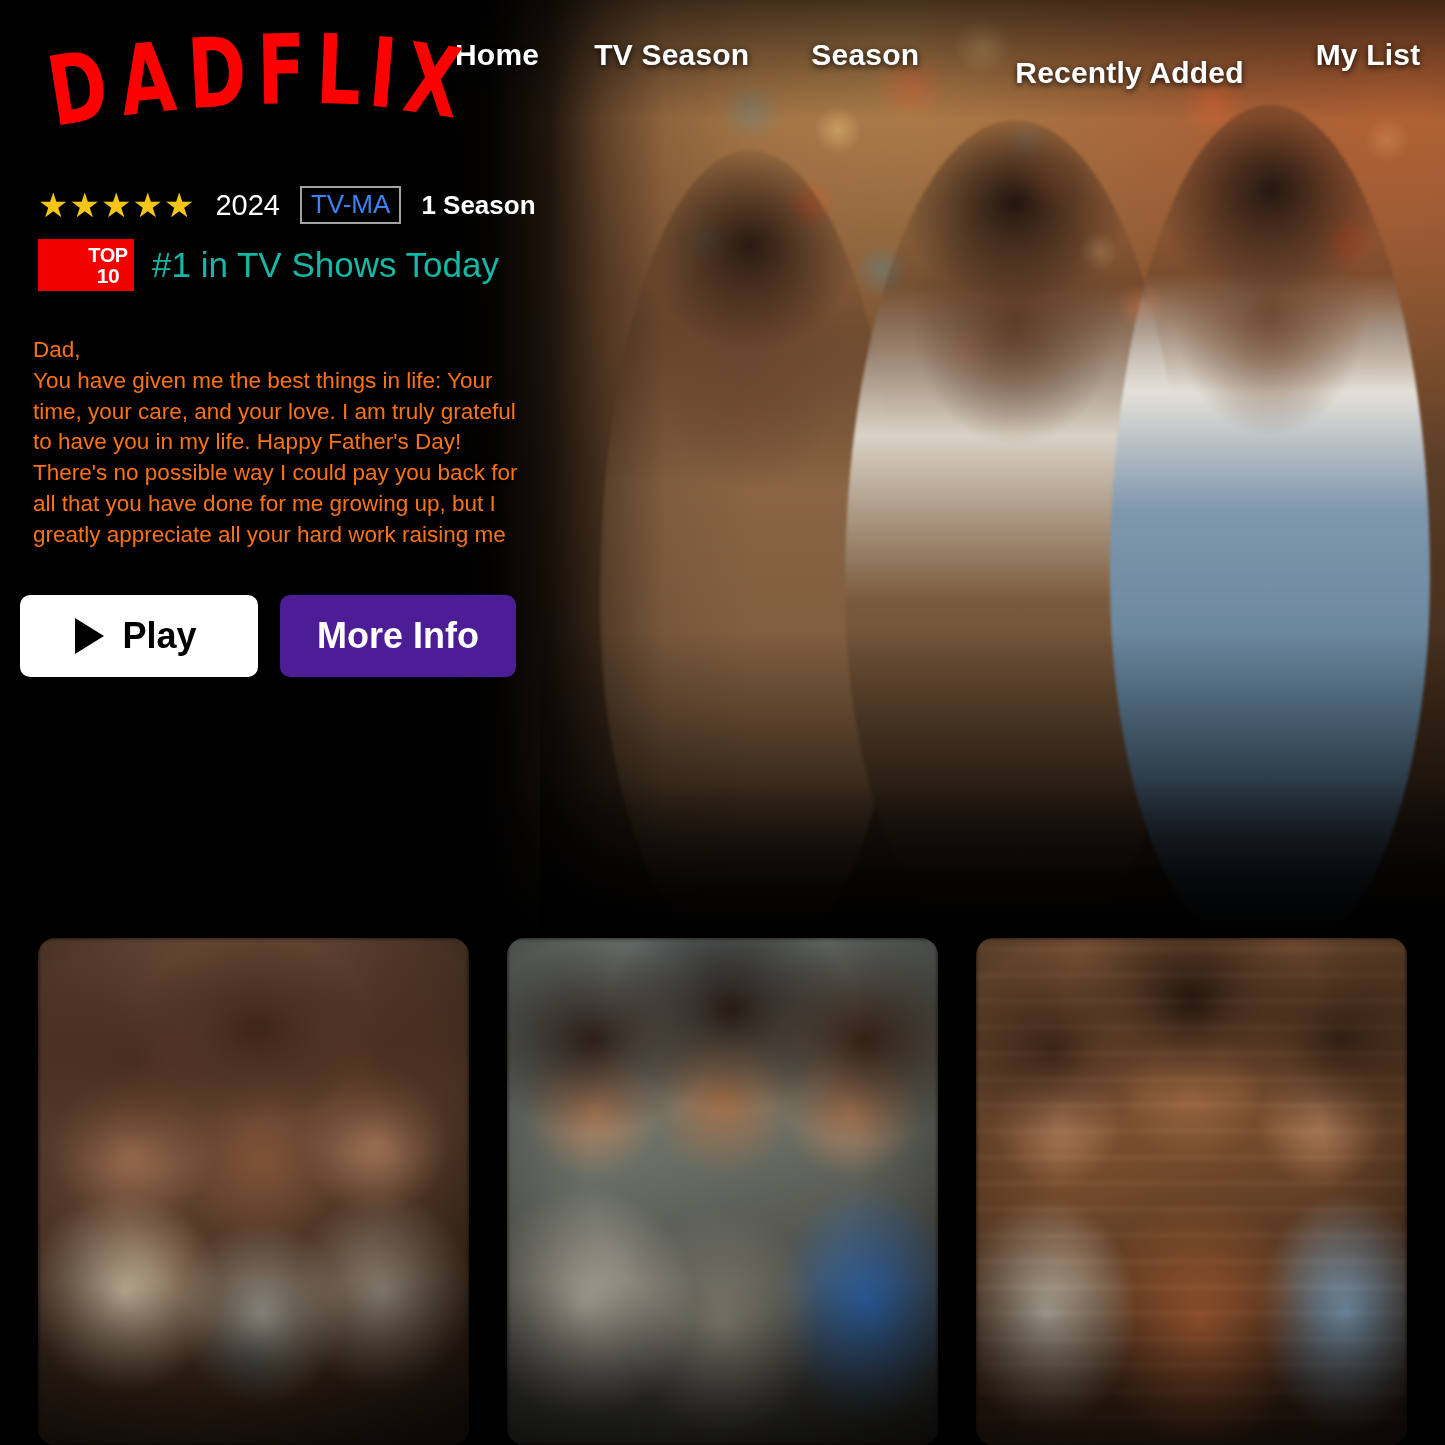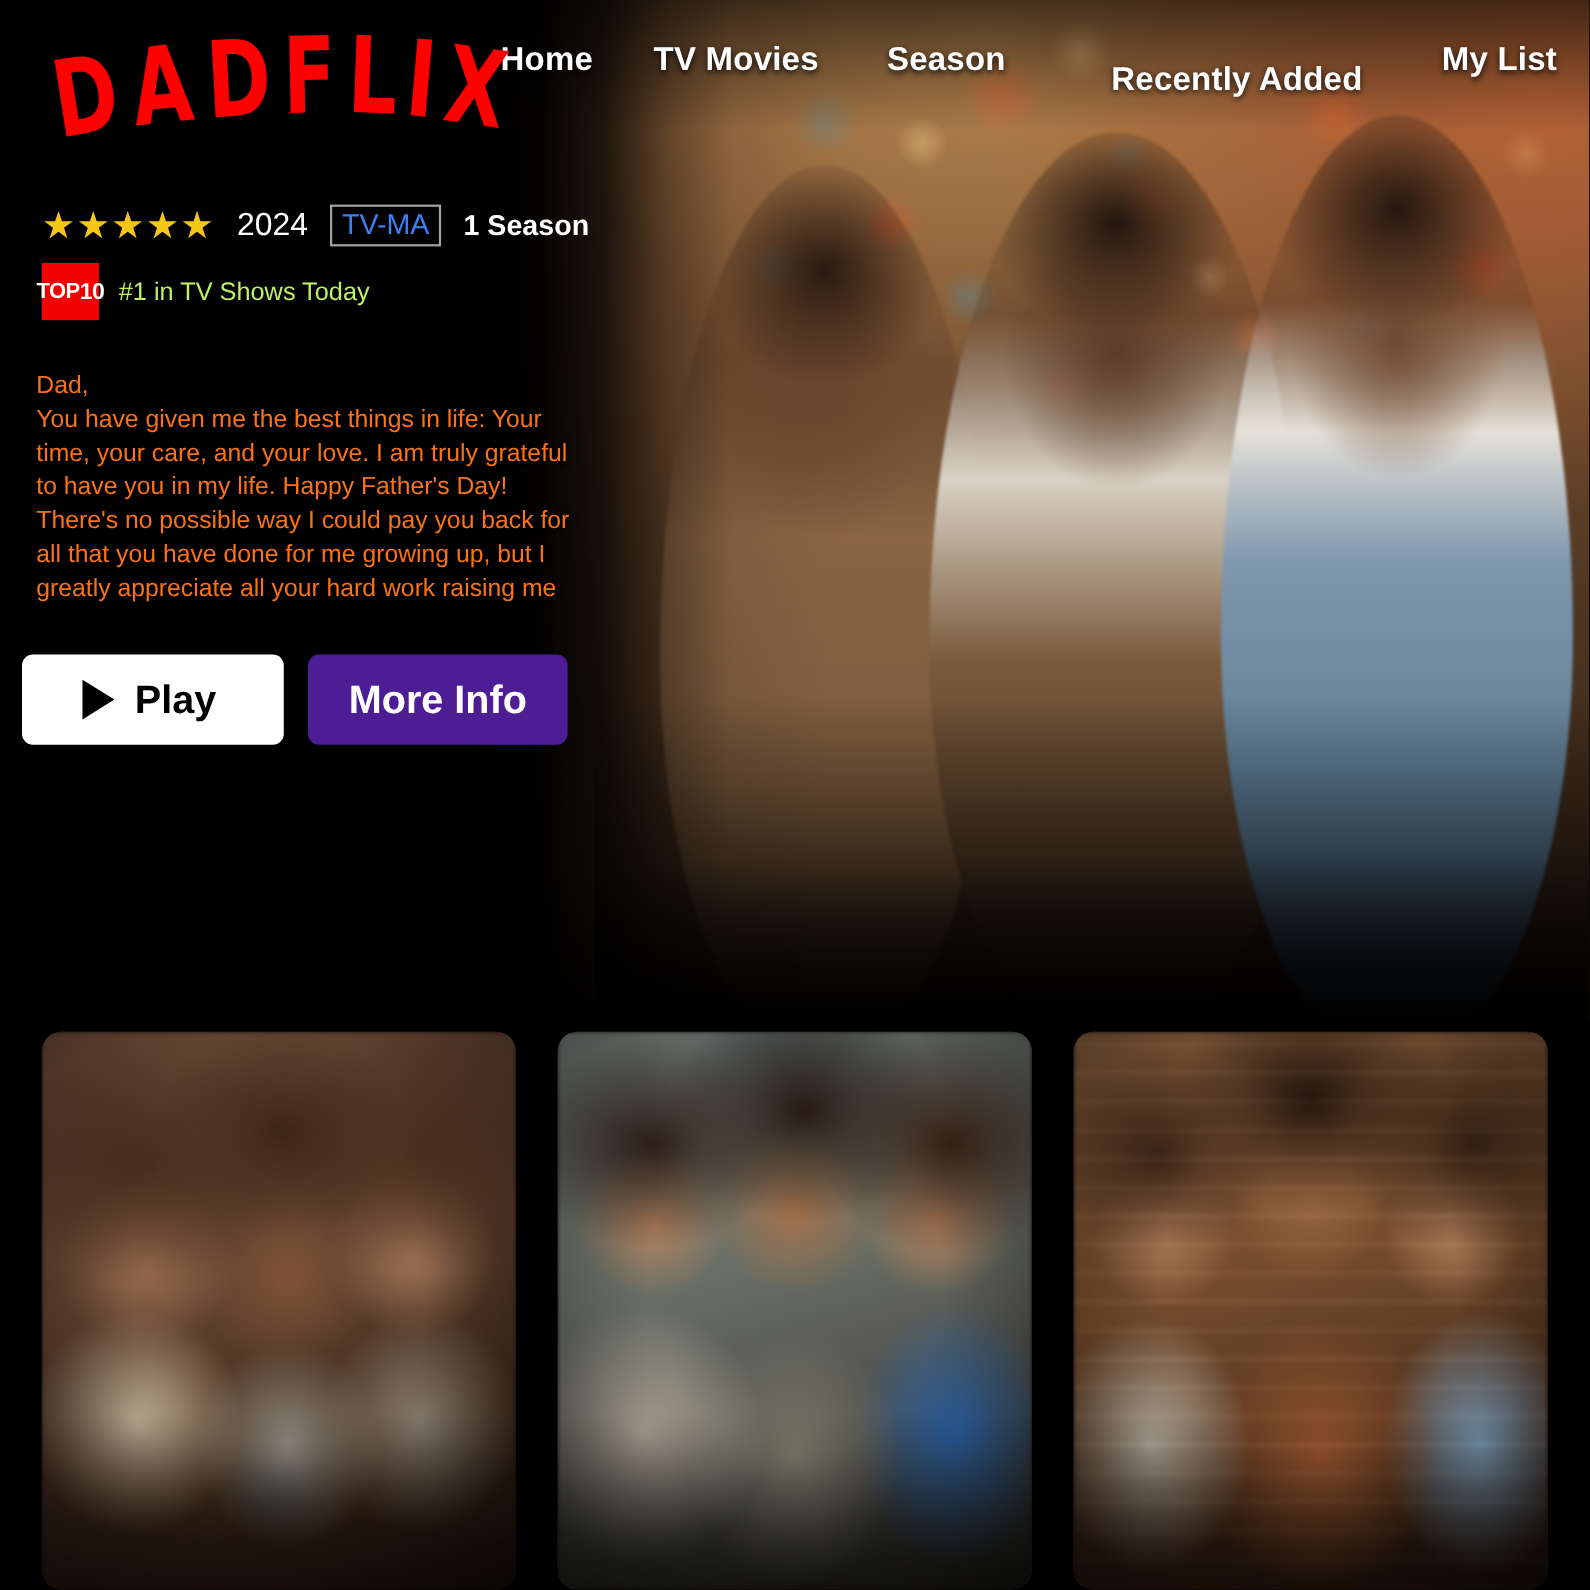--- a/index.html
+++ b/index.html
@@ -226,40 +226,41 @@
     display: flex;
     align-items: center;
     gap: 18px;
     margin: 0 0 44px 10px;
   }
   .top10-badge {
     width: 52px;
     height: 52px;
     background: #f20000;
     display: flex;
-    flex-direction: row;
+    flex-direction: column;
     align-items: center;
     justify-content: center;
     line-height: 1;
+    padding-left: 44px;
   }
   .top10-badge .t1 {
     font-size: 20px;
     font-weight: bold;
     color: #fff;
     letter-spacing: -.5px;
   }
   .top10-badge .t2 {
     font-size: 21px;
     font-weight: bold;
     color: #fff;
     letter-spacing: -.5px;
   }
   .top10-text {
-    font-size: 23px;
-    color: #bef264;
+    font-size: 35px;
+    color: #14b8a6;
   }
 
   .hero-desc {
     margin: 0 0 44px 5px;
     font-size: 22.5px;
     line-height: 1.37;
     color: #f97316;
     width: 500px;
     white-space: pre-line;
     text-shadow: 0 1px 5px rgba(0,0,0,.9);
@@ -407,21 +408,21 @@
       <span class="lg2">D</span>
       <span class="lg3">F</span>
       <span class="lg4">L</span>
       <span class="lg5">I</span>
       <span class="lg6">X</span>
     </div>
   </div>
 
   <nav class="navbar">
     <div class="nav-item">Home</div>
-    <div class="nav-item">TV Movies</div>
+    <div class="nav-item">TV Season</div>
     <div class="nav-item">Season</div>
     <div class="nav-item">Recently Added</div>
     <div class="nav-item">My List</div>
   </nav>
 
   <div class="hero-content">
 
 
     <div class="meta-row">
       <span class="stars">★★★★★</span>

